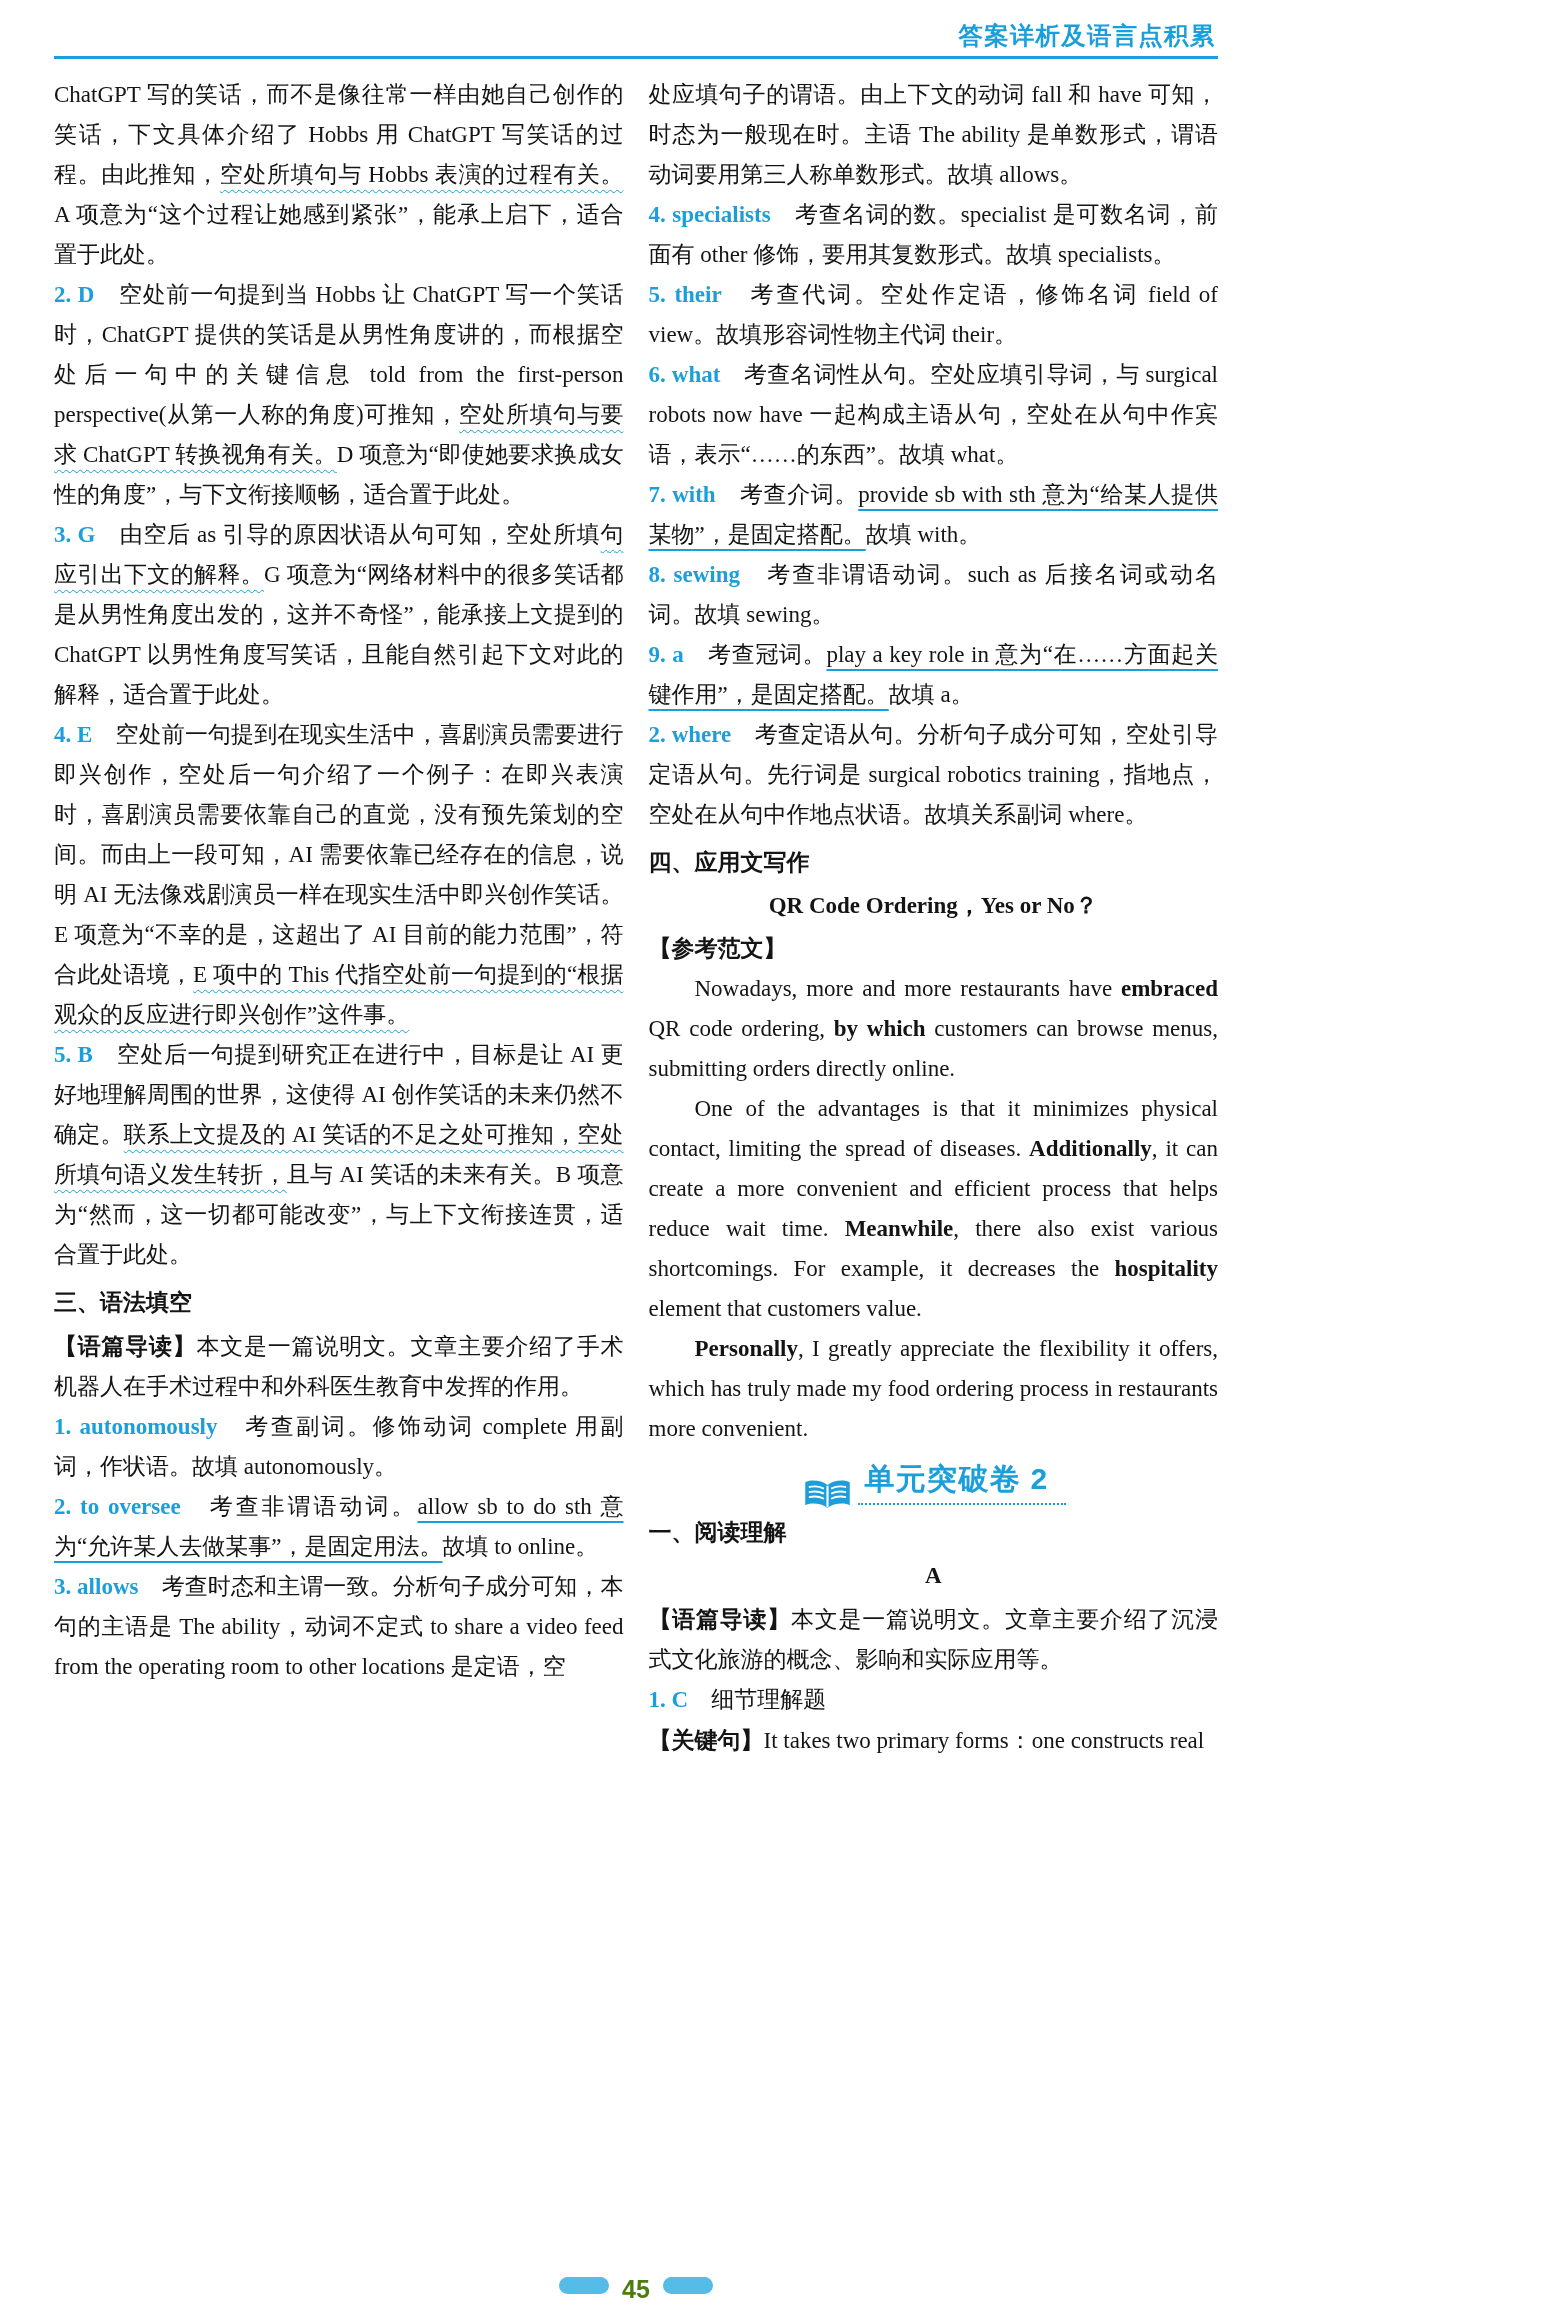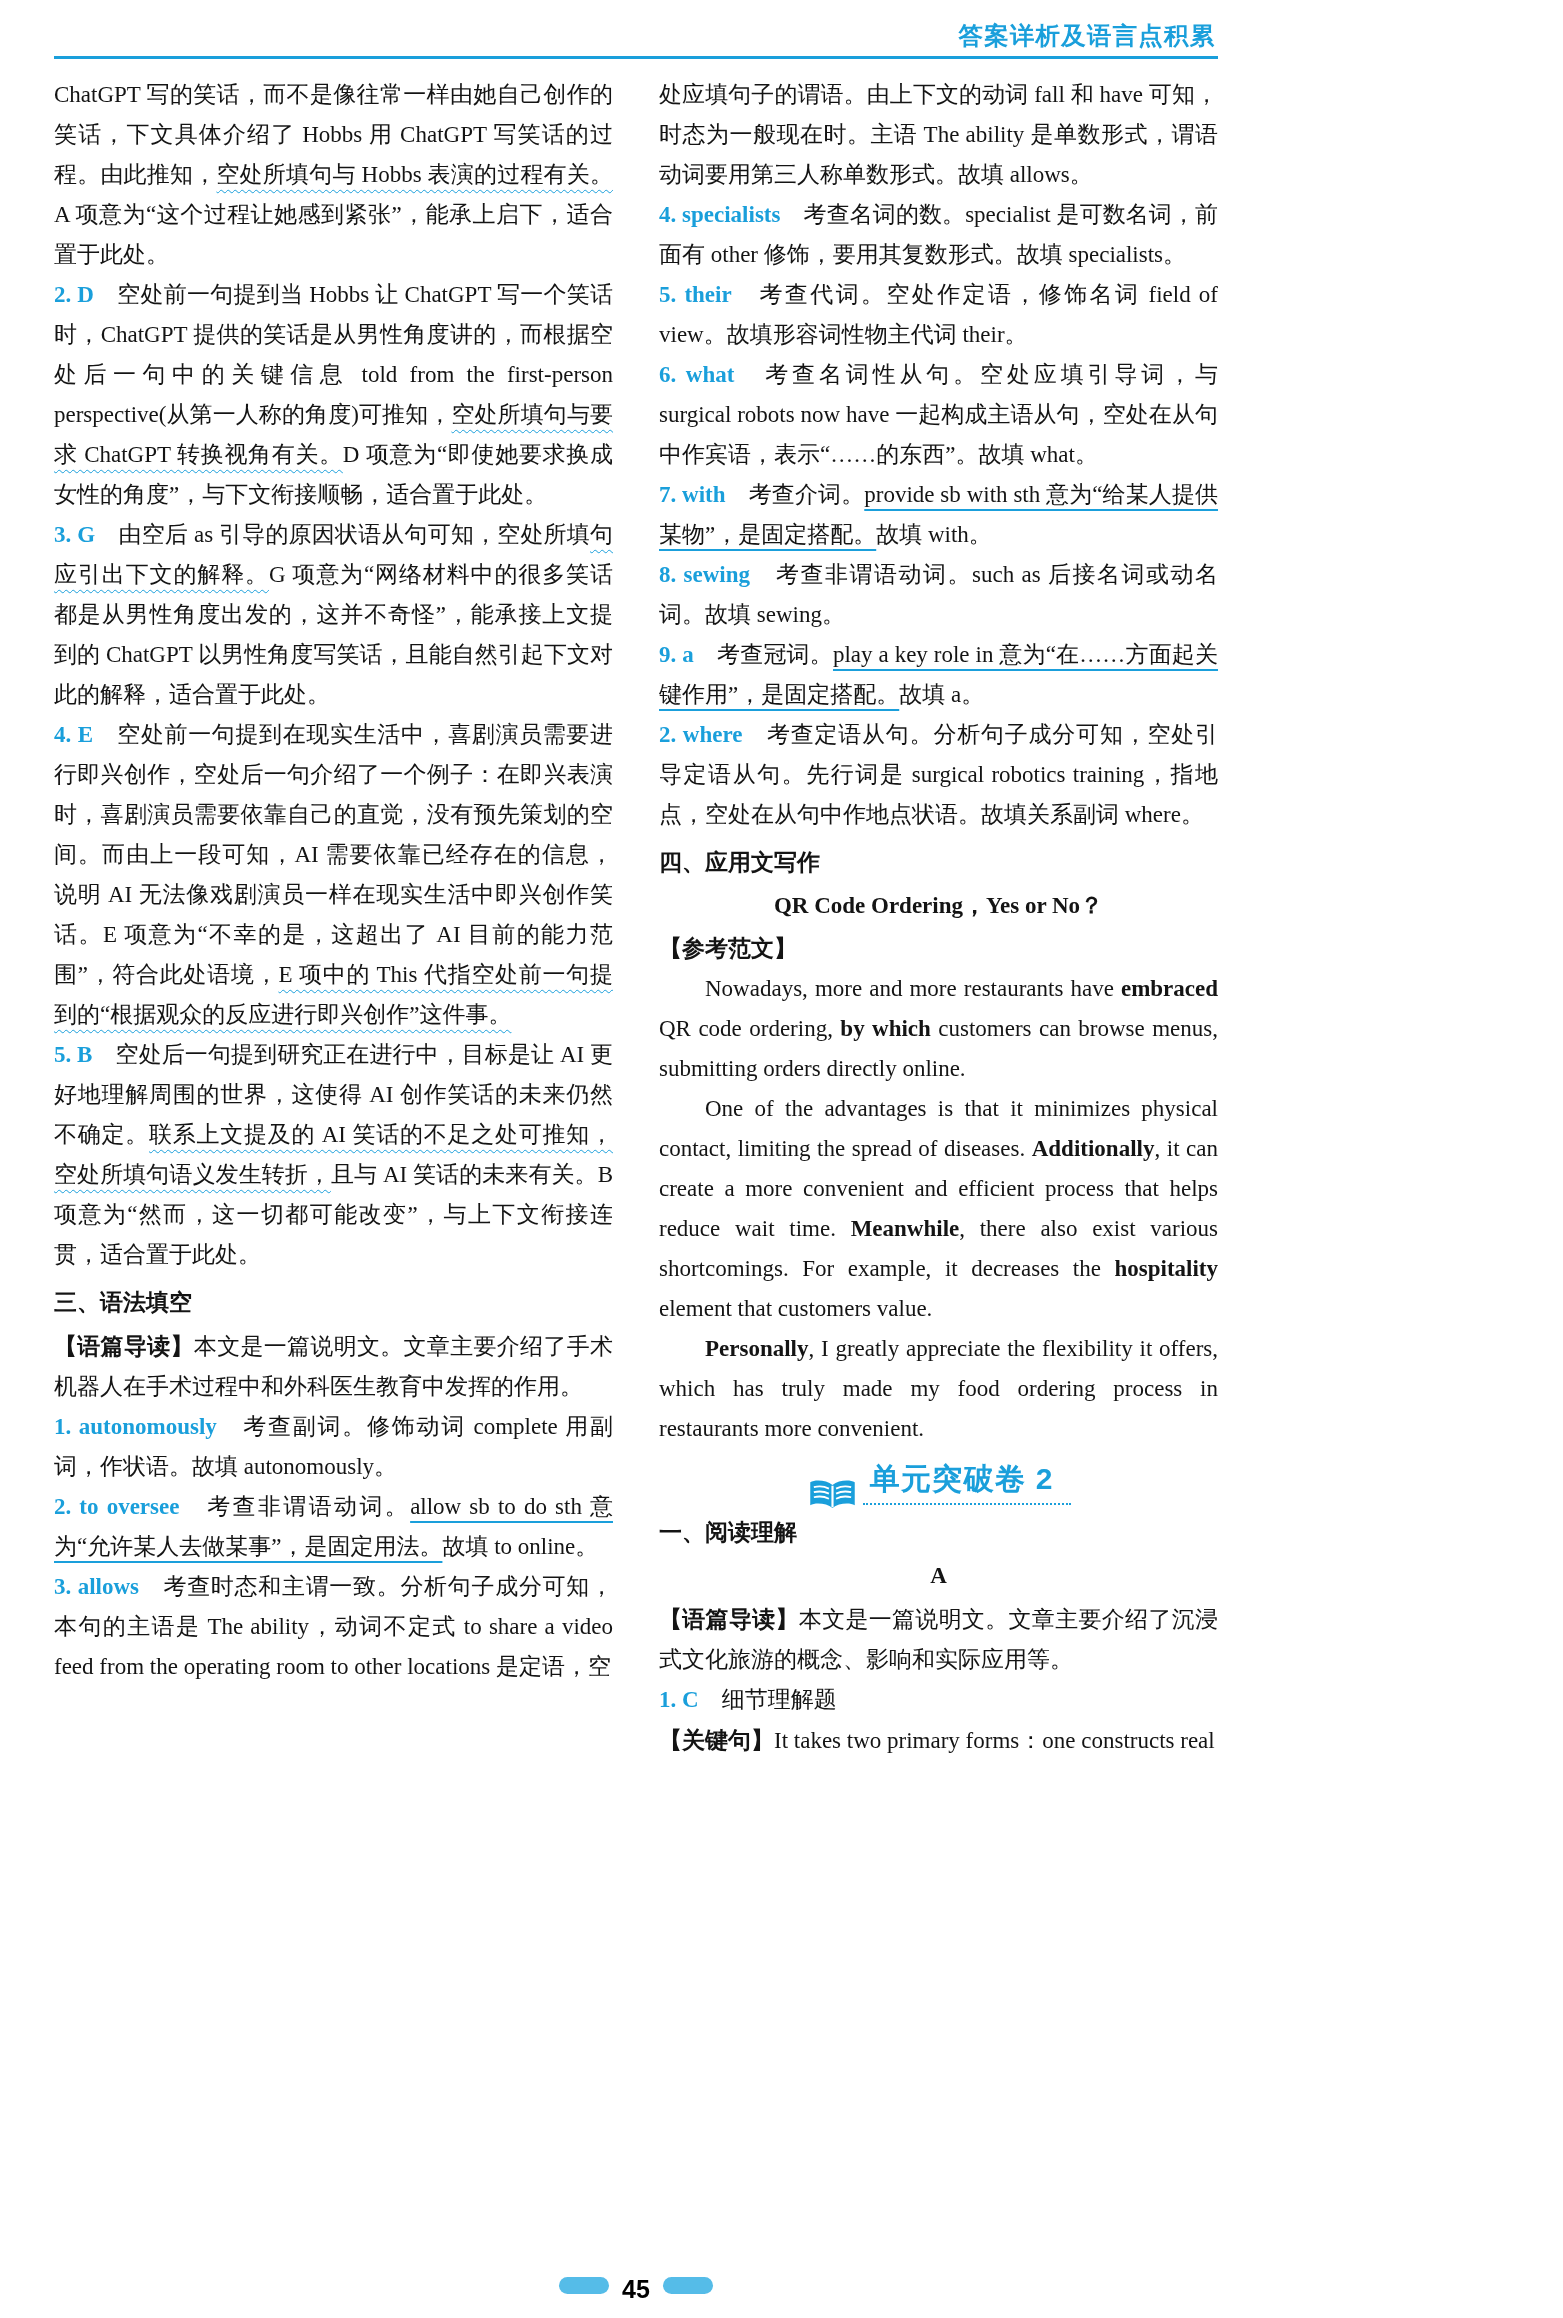--- a/index.html
+++ b/index.html
@@ -17,21 +17,21 @@
   header.page-header {
     display:flex; justify-content:flex-end; align-items:flex-end;
     border-bottom:3.3px solid var(--accent);
     padding:5.3px 2.6px 8px 0;
   }
   .header-title {
     font-family:"Liberation Sans","DejaVu Sans",sans-serif;
     font-weight:700; font-size:24.4px; letter-spacing:1.3px;
     color:var(--accent); line-height:1;
   }
-  .columns { display:flex; gap:46px; padding-top:16px; }
+  .columns { display:flex; gap:25px; padding-top:16px; }
   .col { flex:1 1 0; min-width:0; }
 
   .block { text-align:justify; text-justify:inter-ideograph; margin:0; }
   .block.answer { margin-top:0; }
   .block.heading {
     font-family:"Liberation Sans","DejaVu Sans",sans-serif;
     font-weight:700; margin:6.6px 0 4px; text-align:left;
   }
   .block.center { text-align:center; }
   .block.indent { text-indent:2em; }
@@ -56,21 +56,21 @@
     line-height:1.15; letter-spacing:1.3px;
   }
 
   footer.page-footer {
     position:absolute; left:0; bottom:17px; width:100%;
     display:flex; justify-content:center; align-items:center; gap:13px;
   }
   .pill { width:50px; height:17px; border-radius:8.6px; background:var(--pill); }
   .page-num {
     font-family:"Liberation Sans","DejaVu Sans",sans-serif;
-    font-weight:700; font-size:25px; color:#000000; line-height:1;margin-top:8px;
+    font-weight:700; font-size:25px; color:#4d7c0f; line-height:1;margin-top:8px;
   }
 </style>
 </head>
 <body>
 
 <div class="page">
   <header class="page-header">
     <div class="header-title">答案详析及语言点积累</div>
   </header>
 

